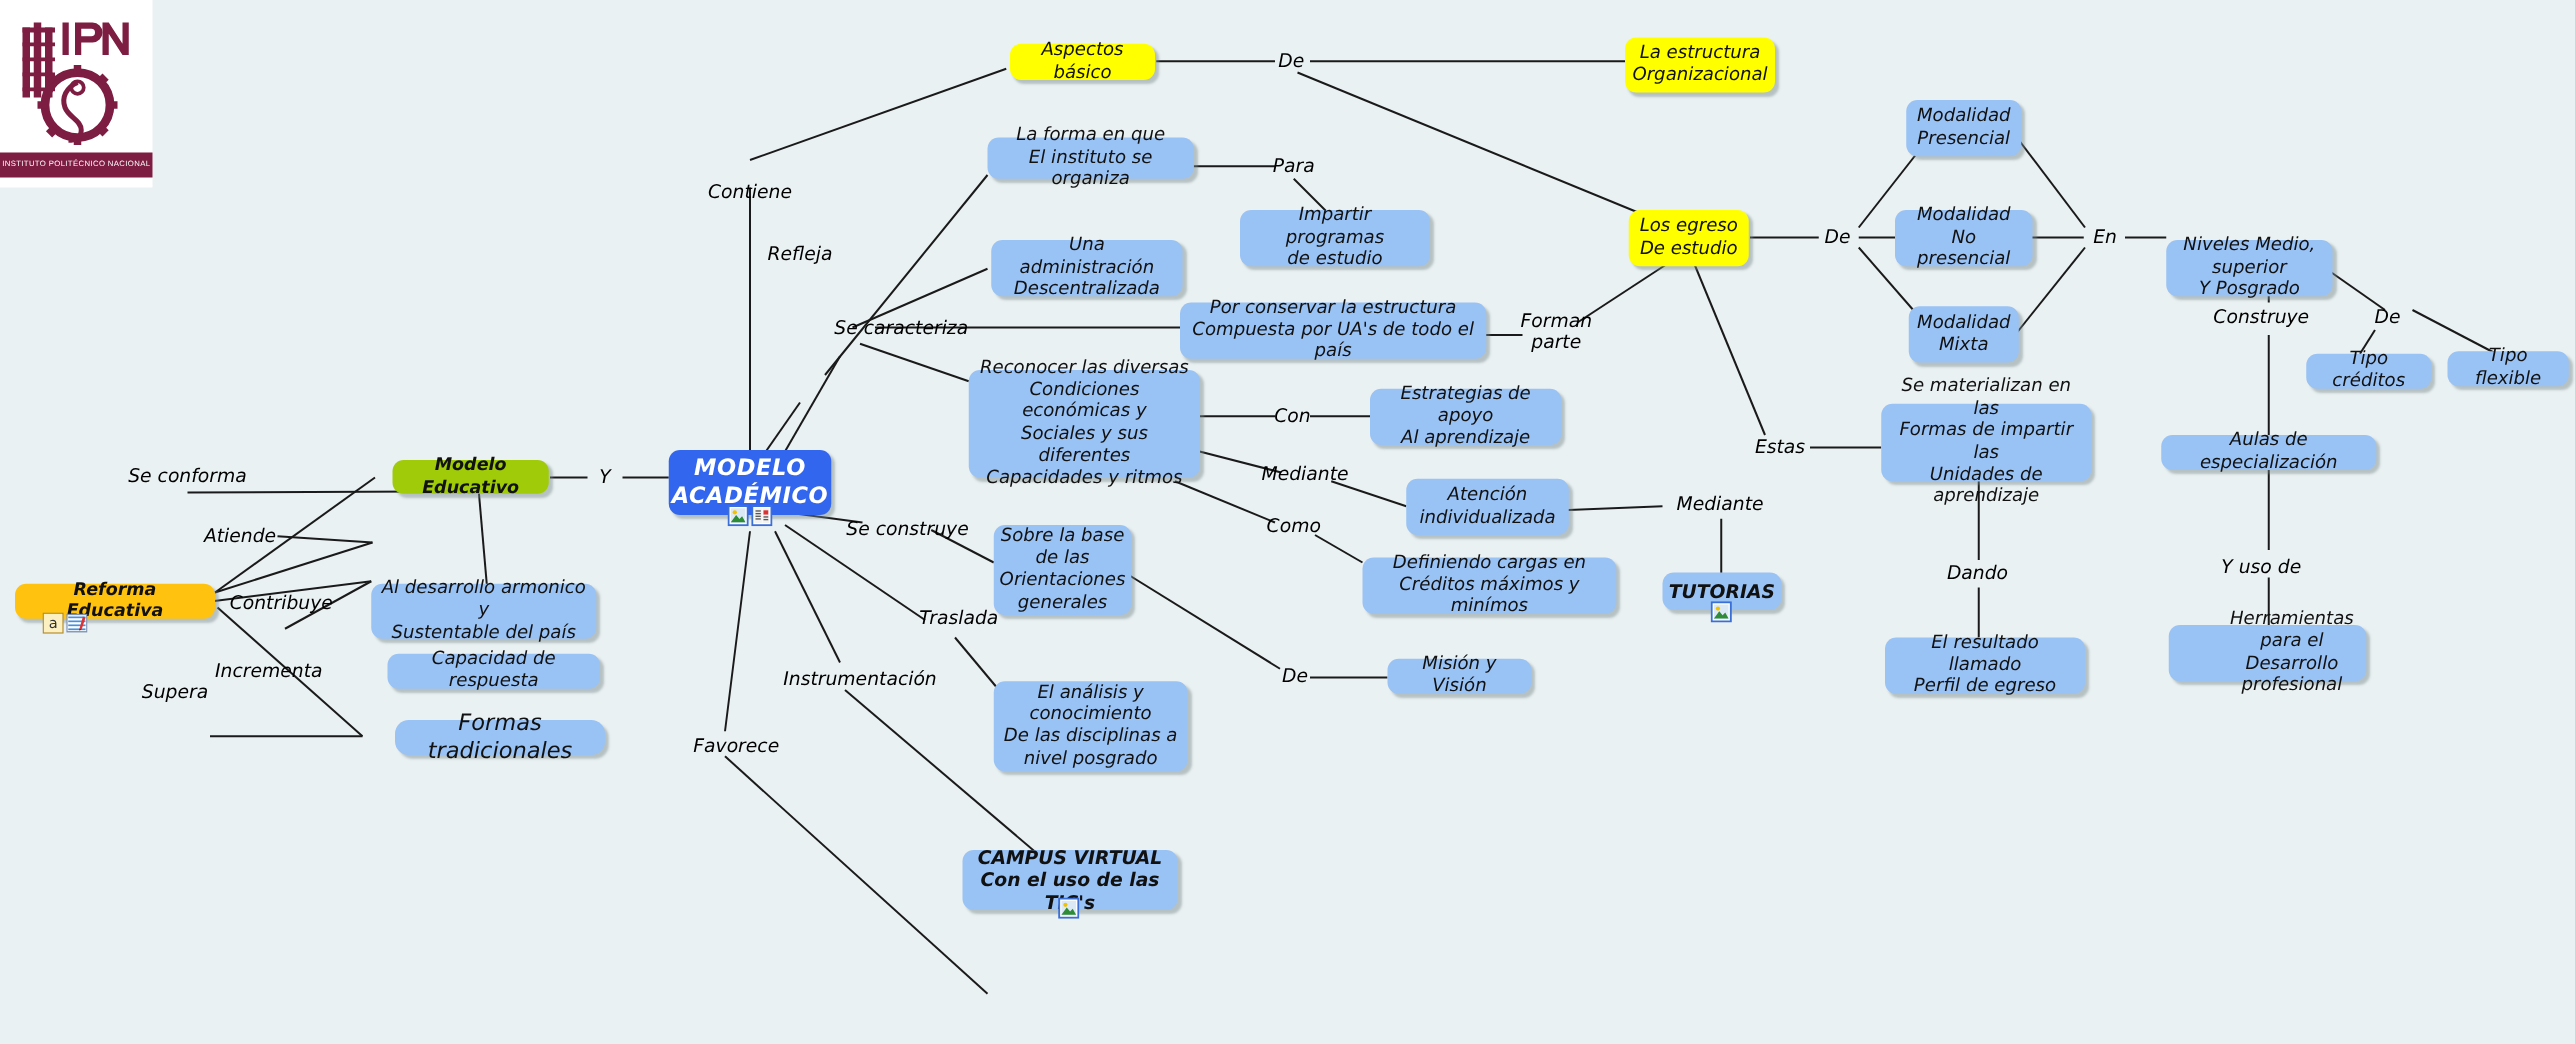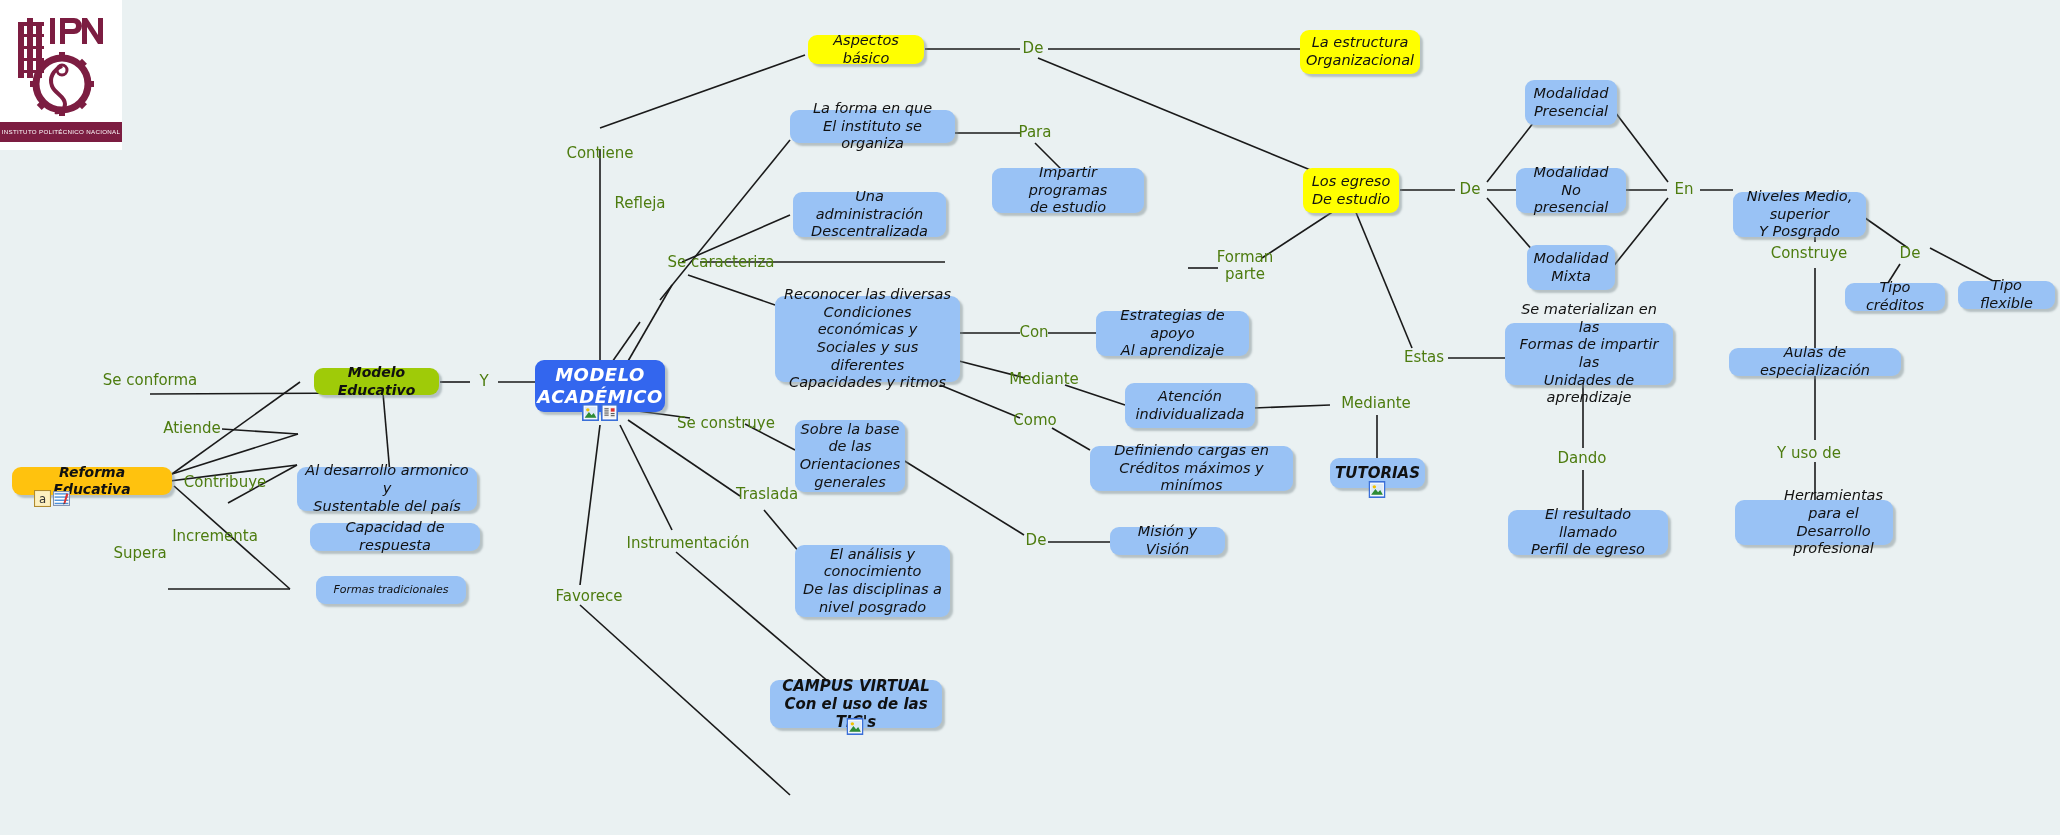--- a/index.html
+++ b/index.html
@@ -74,22 +74,23 @@
   }
   .node.royal .txt {
     font-weight: bold;
     font-style: italic;
     letter-spacing: .5px;
   }
 
   
   .elabel {
     position: absolute;
+    font-style: italic;
     font-size: 15px;
-    color: #4d7c0f;
+    color: #000000;
     white-space: pre-line;
     text-align: center;
     line-height: 1.15;
     transform: translate(-50%, -50%);
   }
 
   
   .icon-row {
     position: absolute;
     display: flex;
@@ -288,21 +289,21 @@
     </svg>
   </div>
 
   <div class="node blue" style="left:297px; top:467px; width:180px; height:44px; font-size:14.5px;">
     <span>Al desarrollo armonico y
 Sustentable del país</span>
   </div>
   <div class="node blue" style="left:310px; top:523px; width:170px; height:28px; font-size:14.5px;">
     <span>Capacidad de respuesta</span>
   </div>
-  <div class="node blue" style="left:316px; top:576px; width:150px; height:28px; font-size:11px;">
+  <div class="node blue" style="left:316px; top:576px; width:168px; height:28px; font-size:18px;border-radius:11px;">
     <span>Formas tradicionales</span>
   </div>
 
   <div class="node yellow" style="left:808px; top:35px; width:116px; height:29px; font-size:14.5px;">
     <span>Aspectos básico</span>
   </div>
   <div class="node yellow" style="left:1300px; top:30px; width:120px; height:44px; font-size:14.5px;">
     <span>La estructura
 Organizacional</span>
   </div>
@@ -310,20 +311,24 @@
     <span>La forma en que
 El instituto se organiza</span>
   </div>
   <div class="node blue" style="left:992px; top:168px; width:152px; height:45px; font-size:14.5px;">
     <span>Impartir programas
 de estudio</span>
   </div>
   <div class="node blue" style="left:793px; top:192px; width:153px; height:45px; font-size:14.5px;">
     <span>Una administración
 Descentralizada</span>
+  </div>
+  <div class="node blue" style="left:944px; top:242px; width:245px; height:45px; font-size:14.5px;">
+    <span>Por conservar la estructura
+Compuesta por UA's de todo el país</span>
   </div>
 
   <div class="node blue" style="left:775px; top:296px; width:185px; height:86px; font-size:14.5px;">
     <span>Reconocer las diversas
 Condiciones económicas y
 Sociales y sus diferentes
 Capacidades y ritmos</span>
   </div>
   <div class="node blue" style="left:1096px; top:311px; width:153px; height:45px; font-size:14.5px;">
     <span>Estrategias de apoyo

